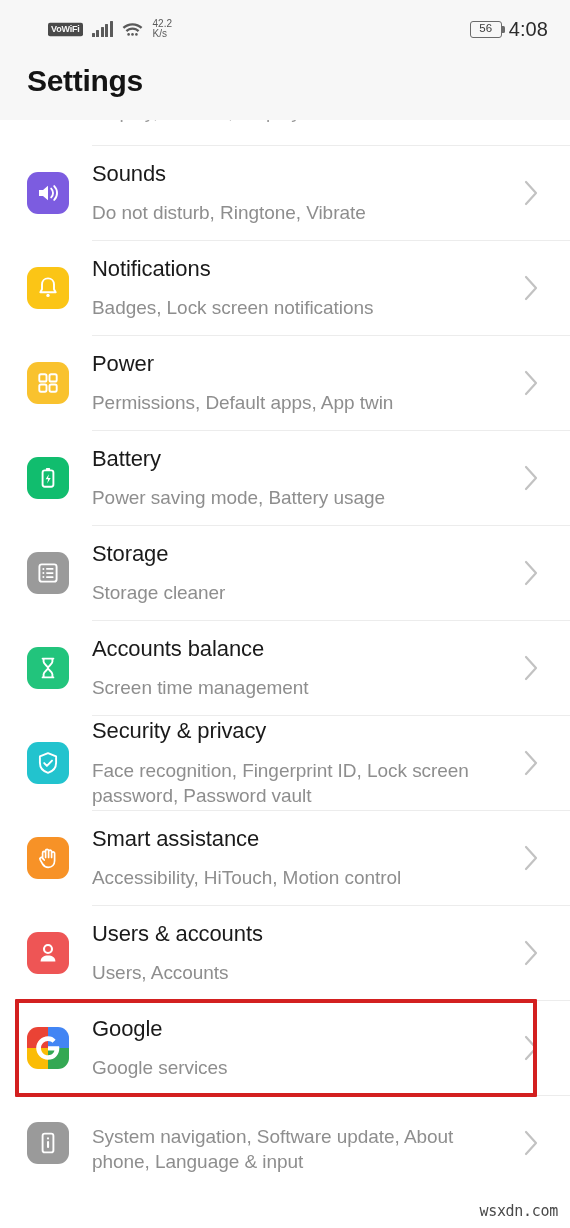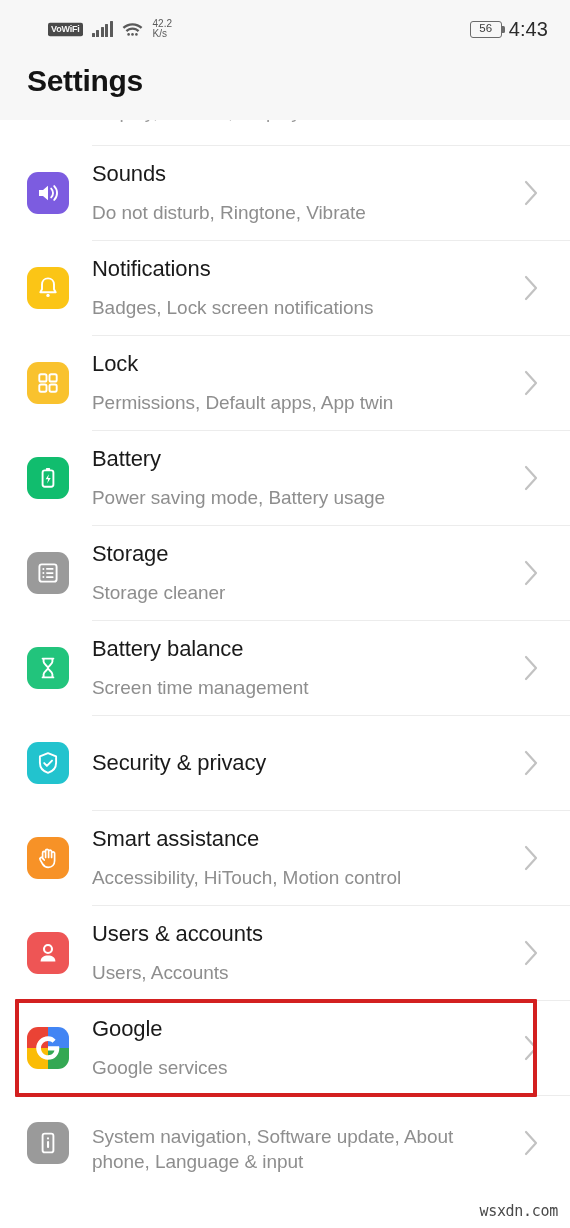--- a/index.html
+++ b/index.html
@@ -274,21 +274,21 @@
       <span class="netspeed">
         <span>42.2</span>
         <span>K/s</span>
       </span>
     </div>
 
     <div class="status-right">
       <span class="battery">
         <span>56</span>
       </span>
-      <span class="clock">4:43</span>
+      <span class="clock">4:08</span>
     </div>
   </div>
 
   <div class="header">
     <div class="header-title">Settings</div>
   </div>
 
   <div class="list">
 
     <div class="clipped-row">
@@ -348,21 +348,21 @@
               <div class="app-icon" style="background: rgb(249, 194, 46);">
                 <svg width="26" height="26" viewBox="0 0 26 26">
                   <rect x="4.3" y="4.3" width="7.2" height="7.2" rx="1.6" fill="none" stroke="#fff" stroke-width="1.9"></rect>
                   <rect x="14.5" y="4.3" width="7.2" height="7.2" rx="1.6" fill="none" stroke="#fff" stroke-width="1.9"></rect>
                   <rect x="4.3" y="14.5" width="7.2" height="7.2" rx="1.6" fill="none" stroke="#fff" stroke-width="1.9"></rect>
                   <rect x="14.5" y="14.5" width="7.2" height="7.2" rx="1.6" fill="none" stroke="#fff" stroke-width="1.9"></rect>
                 </svg>
               </div>
             </div>
             <div class="text-cell">
-              <div class="row-title">Lock</div>
+              <div class="row-title">Power</div>
               <div class="row-sub">Permissions, Default apps, App twin</div>
             </div>
             <div class="chev-cell">
               <svg width="16" height="28" viewBox="0 0 16 28">
                 <path d="M3 3l10 11L3 25" stroke="#c2c2c2" stroke-width="2.2" fill="none" stroke-linecap="round" stroke-linejoin="round"></path>
               </svg>
             </div>
           </div>
         </div>
         <div class="divider"></div>
@@ -421,21 +421,21 @@
             <div class="icon-cell">
               <div class="app-icon" style="background: rgb(34, 196, 124);">
                 <svg width="26" height="26" viewBox="0 0 26 26">
                   <path d="M7.6 3.6h10.8M7.6 22.4h10.8" stroke="#fff" stroke-width="1.9" stroke-linecap="round"></path>
                   <path d="M8.6 3.6v3.2c0 2.4 4.4 4.2 4.4 6.2s-4.4 3.8-4.4 6.2v3.2" stroke="#fff" stroke-width="1.9" fill="none"></path>
                   <path d="M17.4 3.6v3.2c0 2.4-4.4 4.2-4.4 6.2s4.4 3.8 4.4 6.2v3.2" stroke="#fff" stroke-width="1.9" fill="none"></path>
                 </svg>
               </div>
             </div>
             <div class="text-cell">
-              <div class="row-title">Battery balance</div>
+              <div class="row-title">Accounts balance</div>
               <div class="row-sub">Screen time management</div>
             </div>
             <div class="chev-cell">
               <svg width="16" height="28" viewBox="0 0 16 28">
                 <path d="M3 3l10 11L3 25" stroke="#c2c2c2" stroke-width="2.2" fill="none" stroke-linecap="round" stroke-linejoin="round"></path>
               </svg>
             </div>
           </div>
         </div>
         <div class="divider"></div>
@@ -444,20 +444,21 @@
             <div class="icon-cell">
               <div class="app-icon" style="background: rgb(34, 195, 206);">
                 <svg width="26" height="26" viewBox="0 0 26 26">
                   <path d="M13 3.2L4.9 6.4v6.4c0 5 3.4 8.6 8.1 10.1 4.7-1.5 8.1-5.1 8.1-10.1V6.4z" fill="none" stroke="#fff" stroke-width="1.9" stroke-linejoin="round"></path>
                   <path d="M9.2 13.1l2.7 2.8 5.1-5.3" stroke="#fff" stroke-width="1.9" fill="none" stroke-linecap="round" stroke-linejoin="round"></path>
                 </svg>
               </div>
             </div>
             <div class="text-cell">
               <div class="row-title">Security &amp; privacy</div>
+              <div class="row-sub">Face recognition, Fingerprint ID, Lock screen password, Password vault</div>
             </div>
             <div class="chev-cell">
               <svg width="16" height="28" viewBox="0 0 16 28">
                 <path d="M3 3l10 11L3 25" stroke="#c2c2c2" stroke-width="2.2" fill="none" stroke-linecap="round" stroke-linejoin="round"></path>
               </svg>
             </div>
           </div>
         </div>
         <div class="divider"></div>
         <div class="row">

